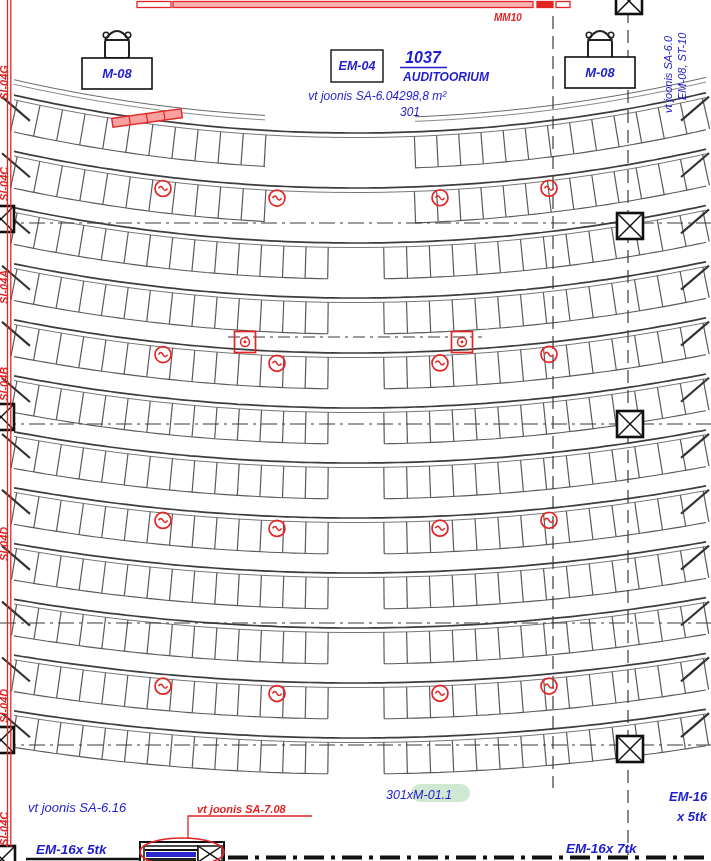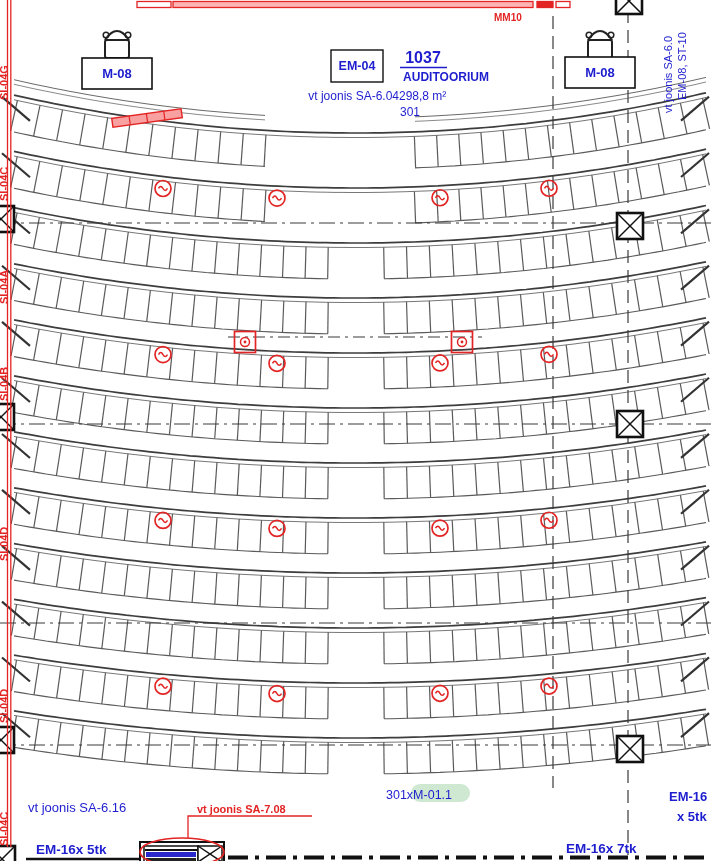--- a/index.html
+++ b/index.html
@@ -1,18 +1,19 @@
 <!DOCTYPE html>
 <html><head>
 <meta charset="utf-8">
 <style>
   html,body{margin:0;padding:0;background:#fff;}
   .canvas{
     position:relative;width:711px;height:861px;background:#ffffff;overflow:hidden;
     font-family:"Liberation Sans", sans-serif;
+    font-style:italic;
   }
   svg{position:absolute;left:0;top:0;}
   svg text{font-family:"Liberation Sans", sans-serif;}
 </style>
 </head>
 <body>
 
 <div class="canvas">
   <svg id="plan-svg" width="711" height="861" viewBox="0 0 711 861">
       <g>

